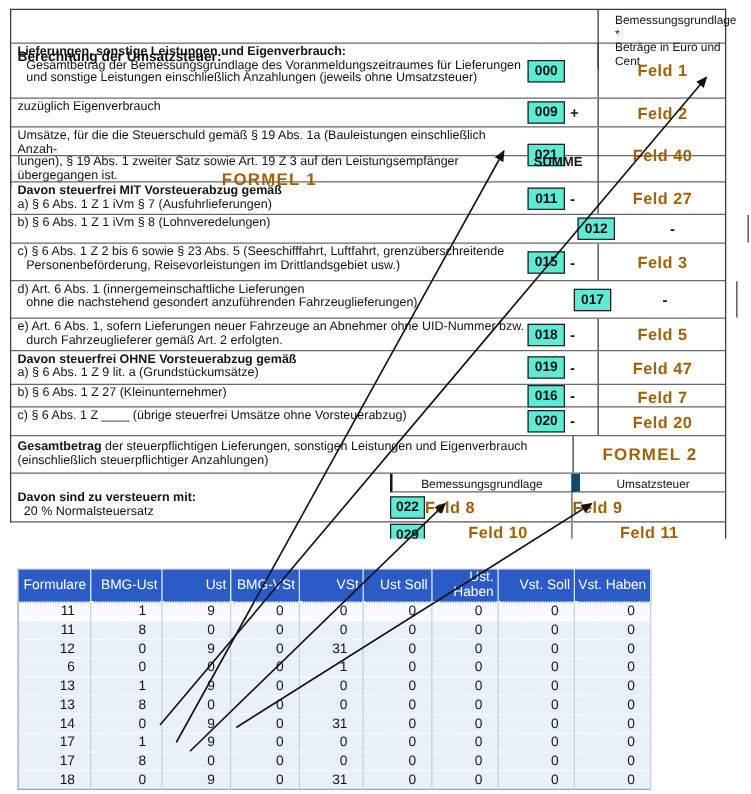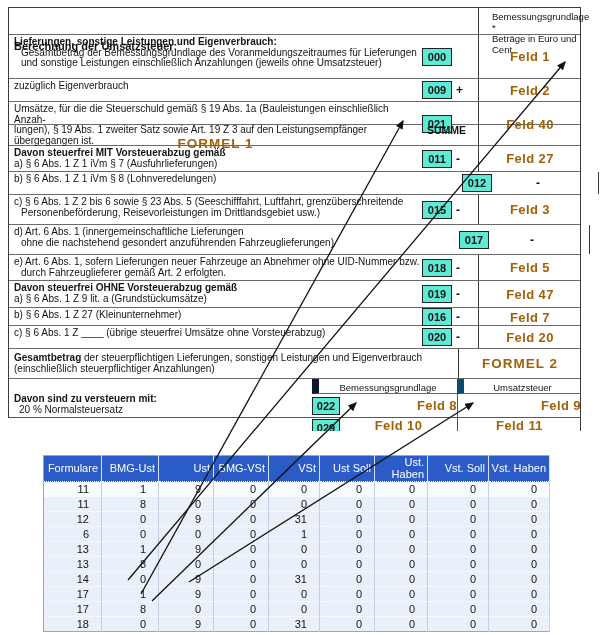--- a/index.html
+++ b/index.html
@@ -33,35 +33,35 @@
 
   
   .grow { height:30px; display:grid; grid-template-columns:450px 123px; border-bottom:1px solid #6a6a6a; }
   .grow .g-text { padding:3px 0 0 6px; font-size:10px; line-height:11px; }
   .grow .g-feld { border-left:1px solid #3a3a3a; display:flex; align-items:center; justify-content:center; }
 
   .bottom { height:39px; display:grid; grid-template-columns:304px 269px; }
   .b-left { border-bottom:1px solid #555; padding:15px 0 0 6px; font-size:10px; line-height:10.5px; }
   .sub-hdr { height:15px; display:grid; grid-template-columns:145px 124px; }
   .sub-hdr > div { border-bottom:1px solid #666; font-size:9.5px; display:flex; align-items:center; justify-content:center; padding-top:2px; }
-  .sub-hdr .sh1 { border-left:7px solid #0f172a; }
+  .sub-hdr .sh1 { border-left:2px solid #0f172a; }
   .sub-hdr .sh2 { border-left:7px solid #0c4a6e; }
   .r022 { height:24px; display:grid; grid-template-columns:28px 117px 124px; border-bottom:1px solid #555; }
   .r022 .cc { display:flex; align-items:center; }
-  .r022 .fcell { display:flex; align-items:center; justify-content:flex-end; }
+  .r022 .fcell { display:flex; align-items:center; justify-content:flex-start; }
   .r022 .fcell.u { border-left:1px solid #555; }
 
   .cutrow { height:13px; overflow:hidden; display:grid; grid-template-columns:304px 28px 117px 124px; }
   .cutrow .cc, .cutrow .fcell { display:flex; align-items:flex-start; }
   .cutrow .fcell { justify-content:center; }
   .cutrow .fcell.u { border-left:1px solid #555; }
   .cutrow .codebox { margin-top:1px; }
 
   
-  #grid { position:absolute; left:14px; top:455px;margin-left:29px; }
+  #grid { position:absolute; left:14px; top:455px; }
   table { border-collapse:collapse; table-layout:fixed; width:506px; border:1px solid #94a8c8; }
   th { background:#2a5bc6; color:#fff; font-weight:normal; font-size:11px; text-align:right;
        height:16px; padding:0 3px 1px 0; border-right:1px solid #d7e1f5; }
   td { background:#e9f0fa; font-size:11px; text-align:right; height:15px;
        padding:0 12px 1px 0; border-right:1px solid #c2cfe4; border-top:1px dotted #ffffff; }
   tr.first td { background:#f8fbff; }
 
   
   #arrows { position:absolute; left:0; top:0; width:601px; height:635px; pointer-events:none; }
 </style>

